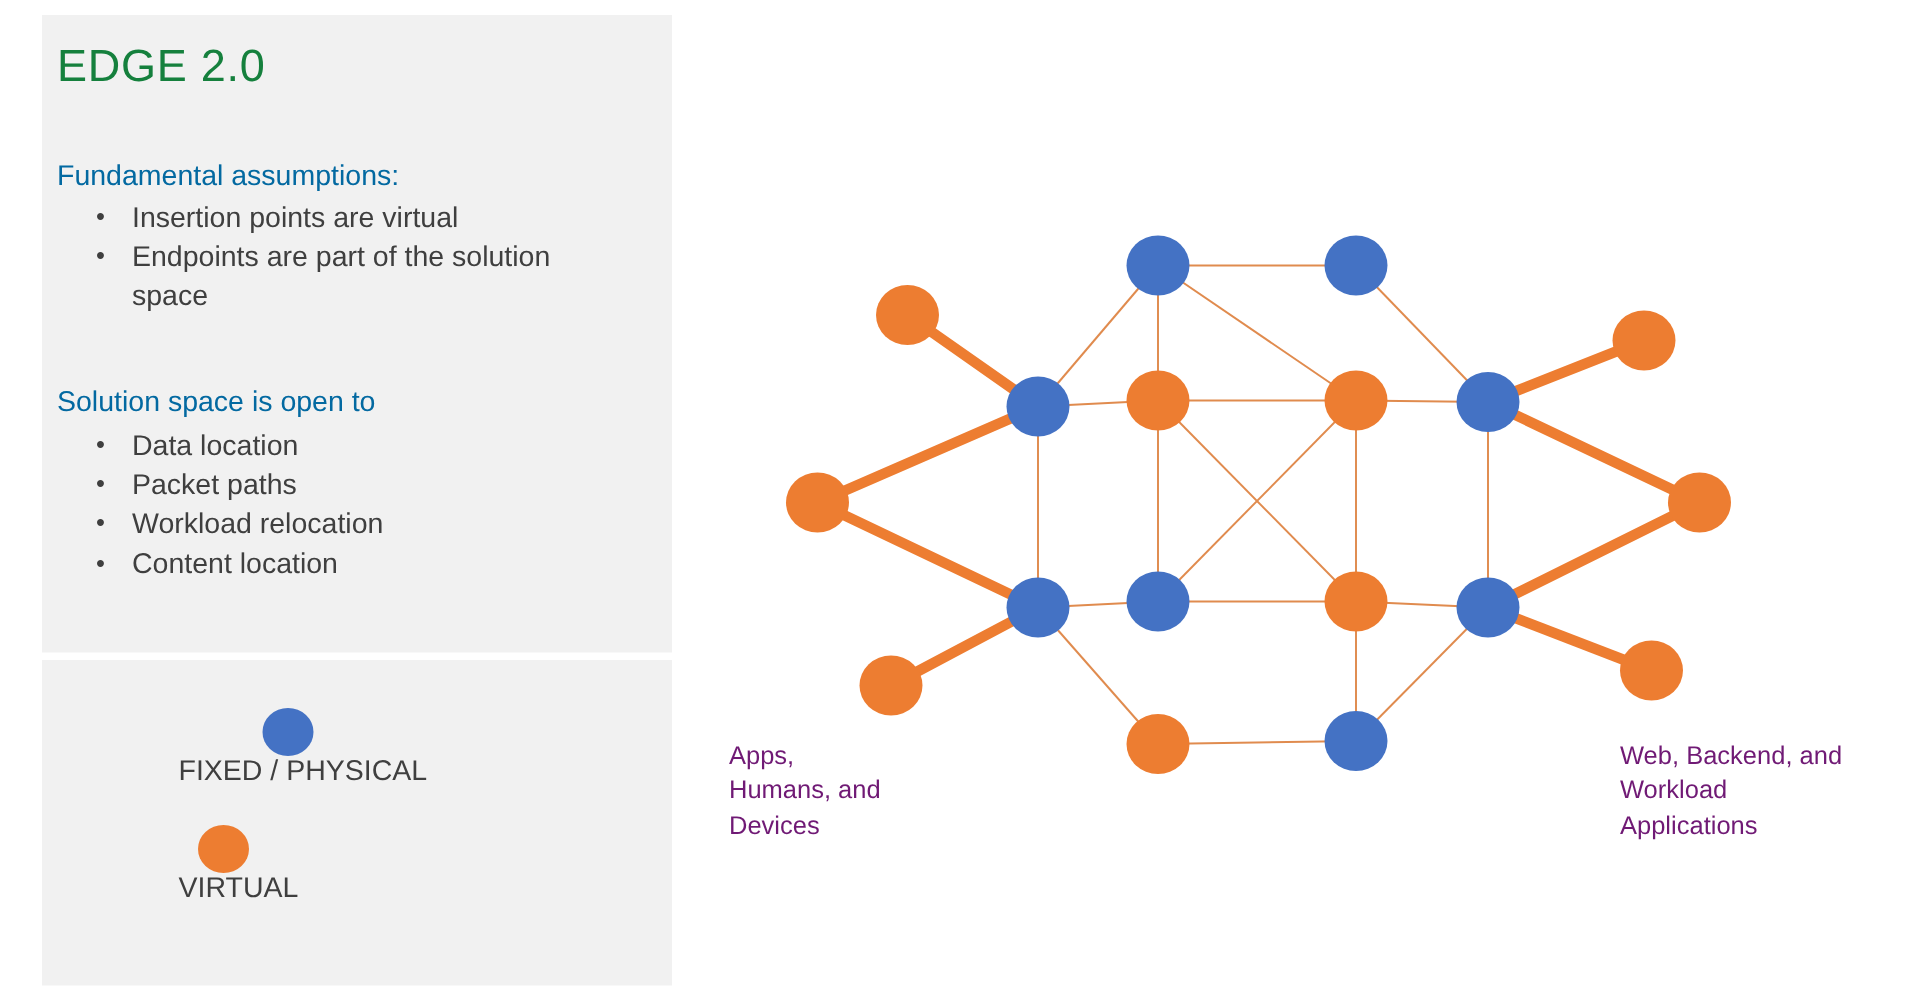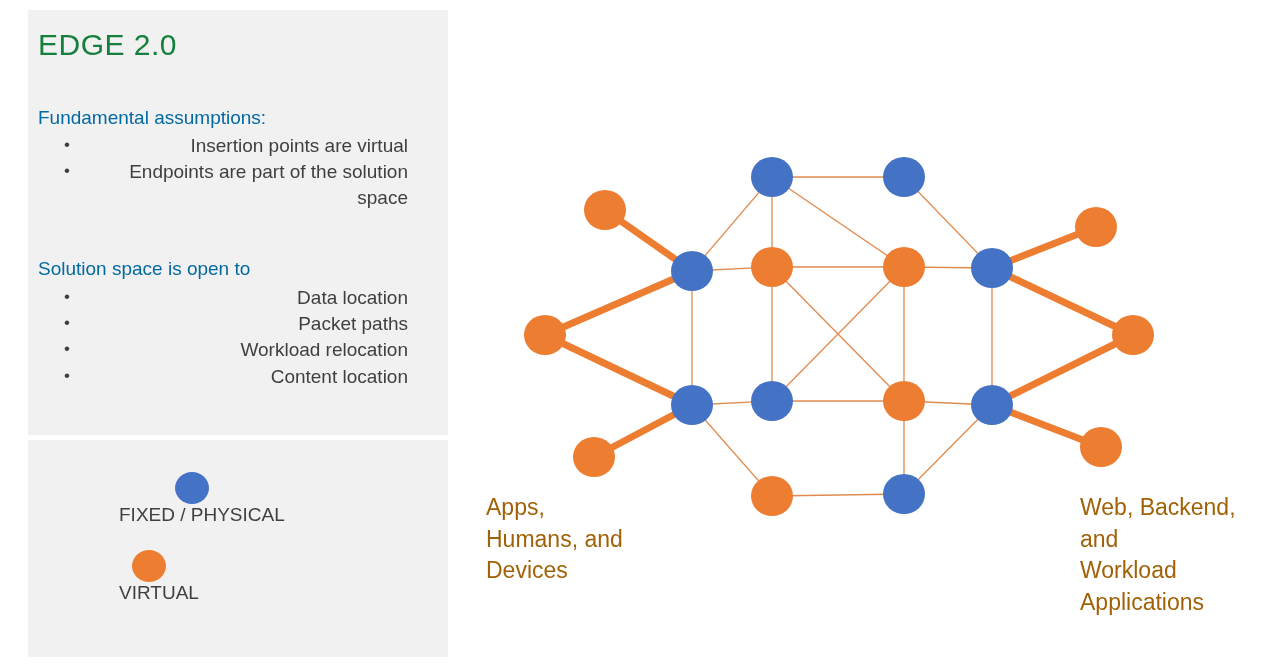--- a/index.html
+++ b/index.html
@@ -43,21 +43,20 @@
     color: #0369a1;
     line-height: 1.38;
   }
   #assumptions-heading { top: 105px; }
   #openness-heading    { top: 256px; }
 
   ul.bullets {
     list-style: none;
     margin: 0;
     padding: 0;
-    text-align: right;
   }
   ul.bullets li {
     position: relative;
     padding-left: 50px;
     font-size: 19px;
     line-height: 1.38;
     color: #3f3f3f;
   }
   ul.bullets li::before {
     content: "\2022";
@@ -109,23 +108,23 @@
   .diagram-title {
     position: absolute;
     left: 248px;
     top: 74px;
     font-size: 19px;
     color: #3f3f3f;
     white-space: nowrap;
   }
   .side-label {
     position: absolute;
-    font-size: 23px;
+    font-size: 17px;
     line-height: 1.38;
-    color: #a16207;
+    color: #701a75;
     white-space: pre-line;
   }
   #label-left  { left: 26px;  top: 492px; }
   #label-right { left: 620px; top: 492px; }
 </style>
 </head>
 <body>
 
 <div class="panel" id="panel-top"></div>
 <div class="panel" id="panel-bottom"></div>

